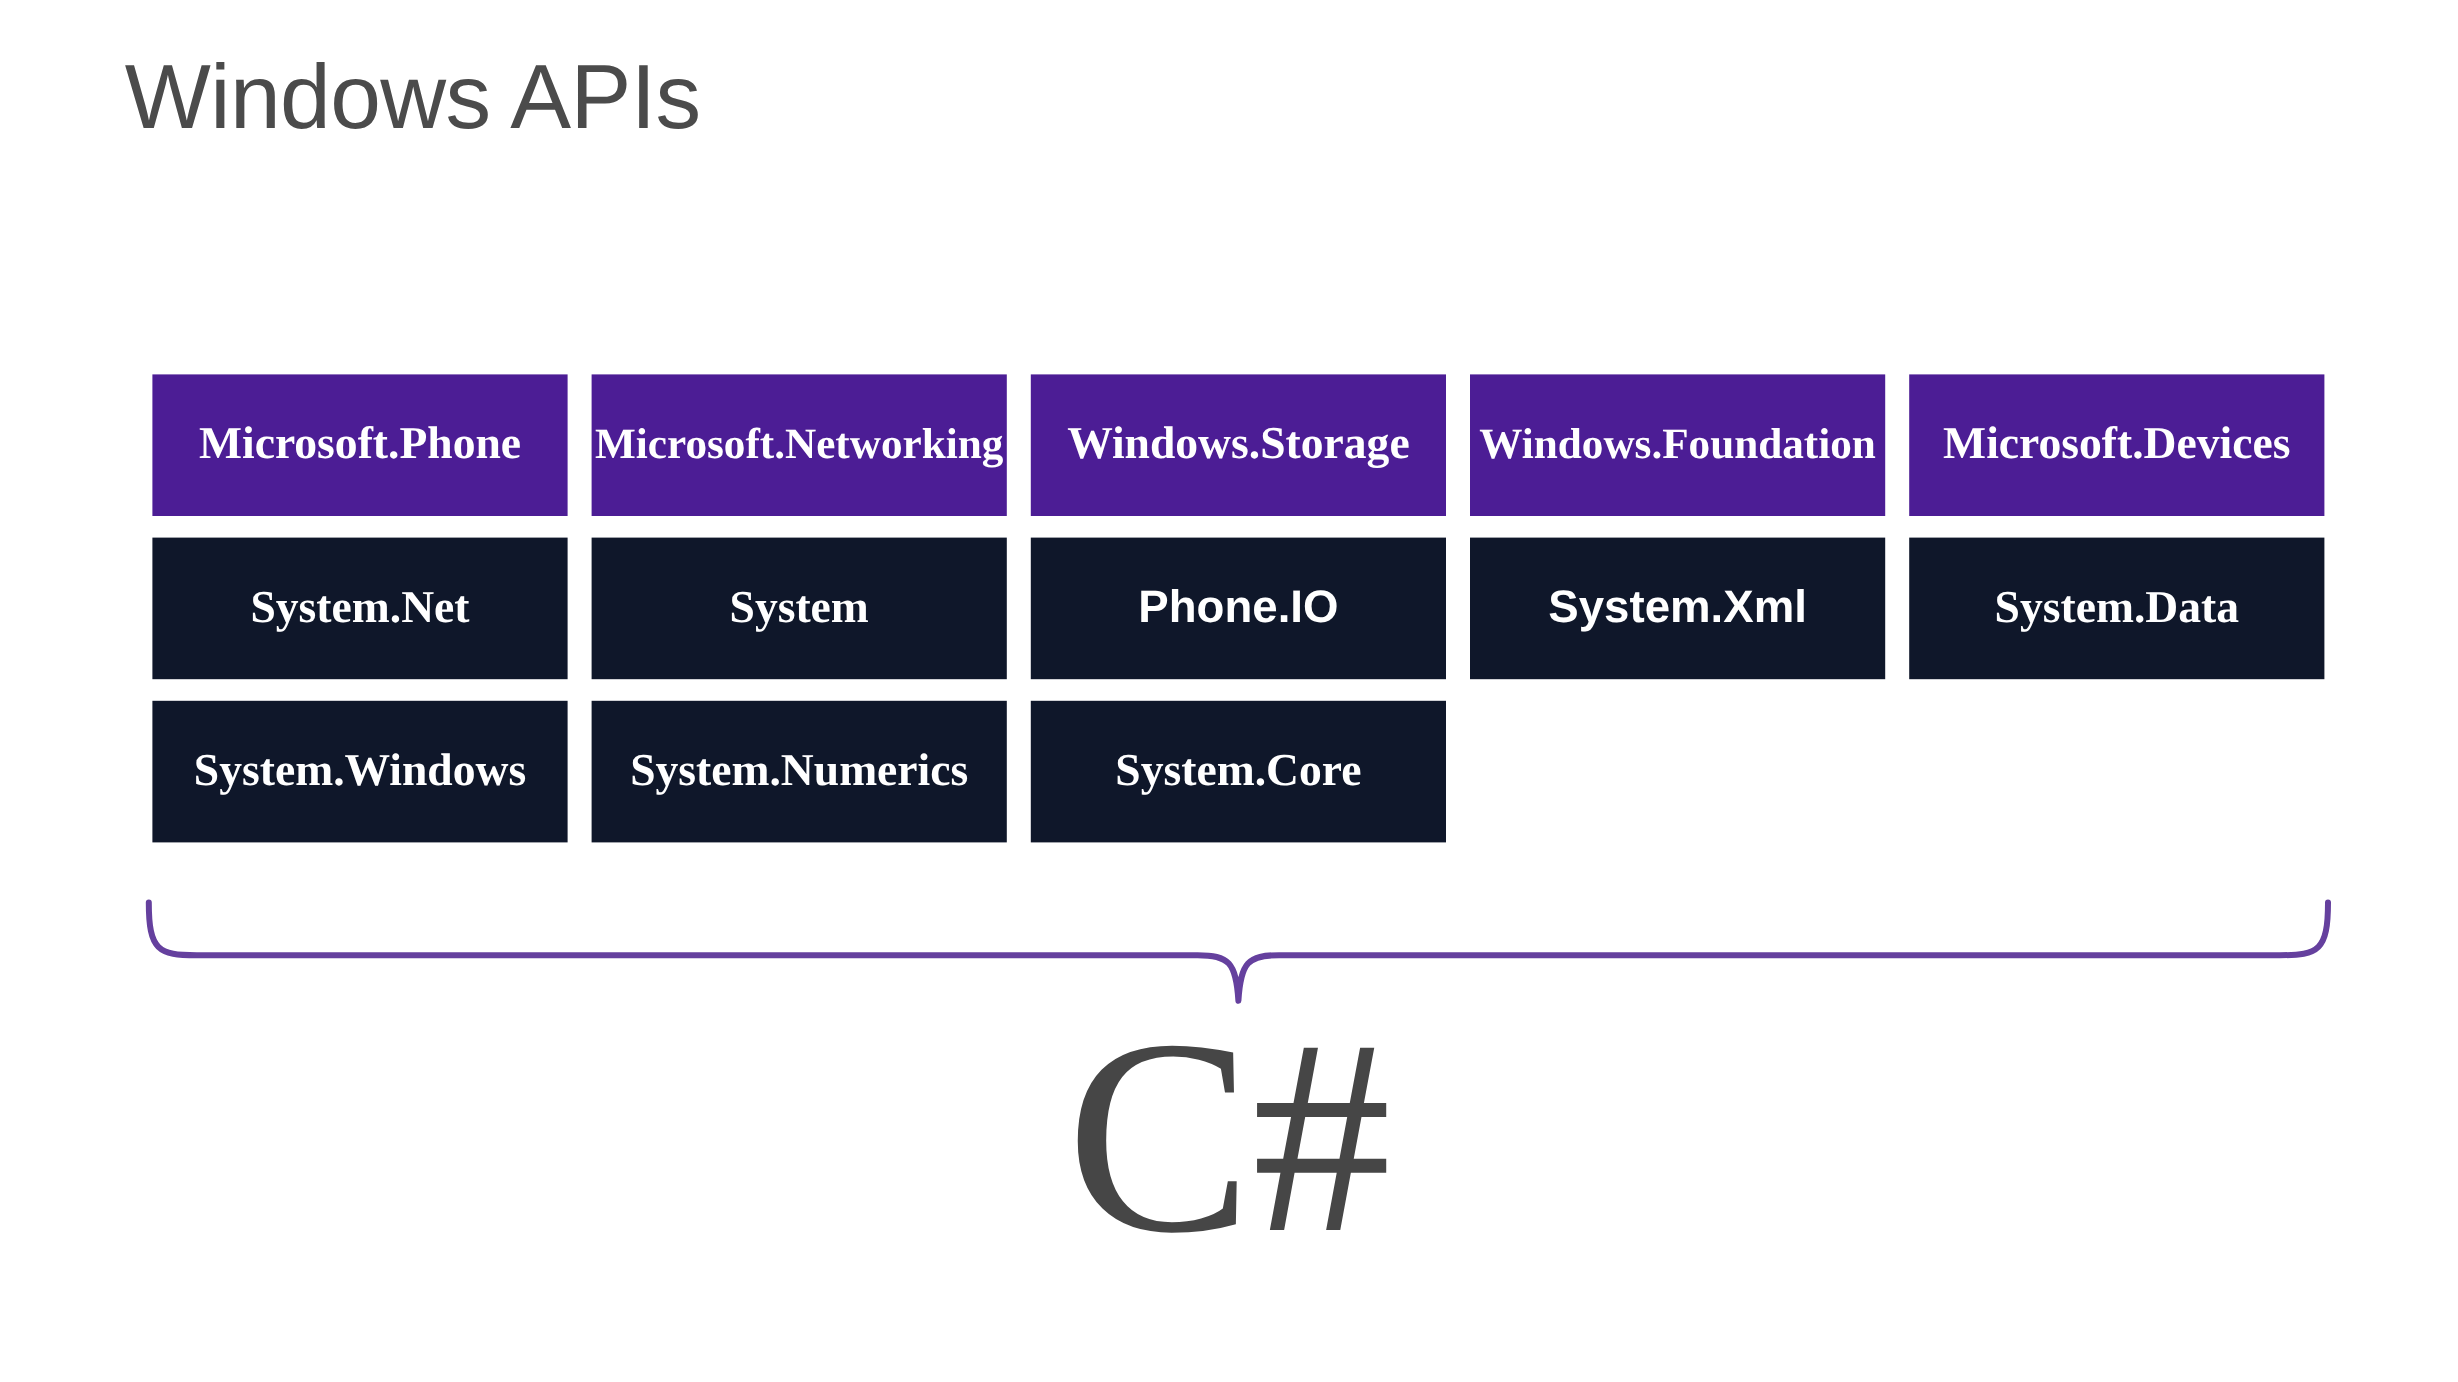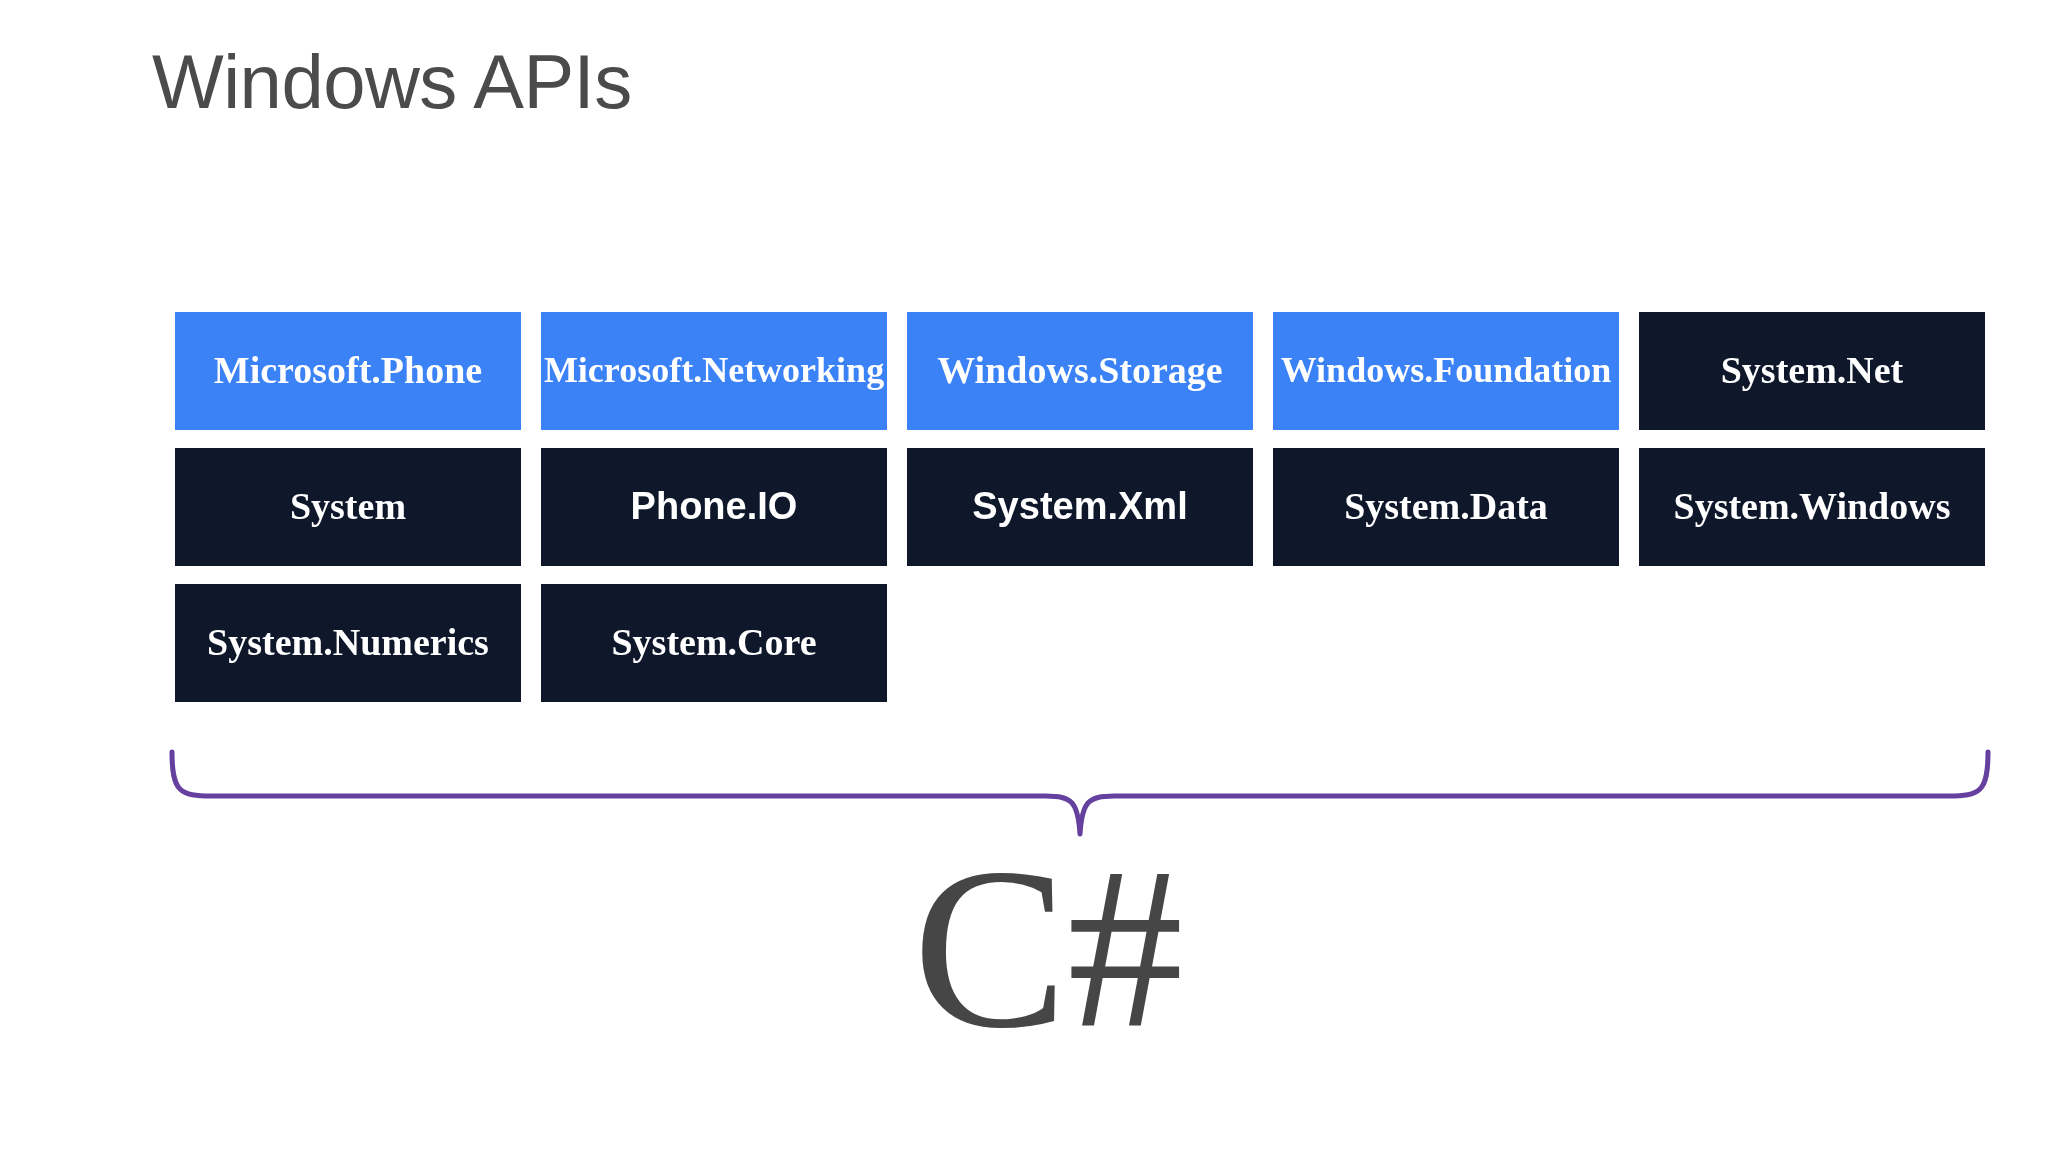--- a/index.html
+++ b/index.html
@@ -15,21 +15,20 @@
     overflow: hidden;
     font-family: "Liberation Sans", sans-serif;
     -webkit-font-smoothing: antialiased;
   }
 
   
   #slide {
     position: absolute;
     inset: 0;
     background: #ffffff;
-    margin-left: 48px;
   }
 
   
   #page-title {
     position: absolute;
     left: 104px;
     top: 42px;
     font-family: "Liberation Sans", sans-serif;
     font-size: 76px;
     font-weight: 400;
@@ -55,21 +54,21 @@
   .api-box {
     display: flex;
     align-items: center;
     justify-content: center;
     text-align: center;
     color: #ffffff;
     padding: 0 6px;
     box-sizing: border-box;
     overflow: hidden;
   }
-  .api-box.purple { background: #3b82f6; }
+  .api-box.purple { background: #4c1d95; }
   .api-box.gray   { background: #0f172a; }
 
   .api-label {
     font-family: "Liberation Serif", serif;
     font-weight: 700;
     line-height: 1.1;
     white-space: nowrap;
   }
   .api-label.sans {
     font-family: "Liberation Sans", sans-serif;
@@ -115,20 +114,23 @@
       </div>
       <div class="api-box purple">
         <span class="api-label size-sm">Microsoft.Networking</span>
       </div>
       <div class="api-box purple">
         <span class="api-label size-lg">Windows.Storage</span>
       </div>
       <div class="api-box purple">
         <span class="api-label size-sm">Windows.Foundation</span>
       </div>
+      <div class="api-box purple">
+        <span class="api-label size-lg">Microsoft.Devices</span>
+      </div>
       <div class="api-box gray">
         <span class="api-label size-lg">System.Net</span>
       </div>
       <div class="api-box gray">
         <span class="api-label size-lg">System</span>
       </div>
       <div class="api-box gray">
         <span class="api-label sans size-lg">Phone.IO</span>
       </div>
       <div class="api-box gray">

